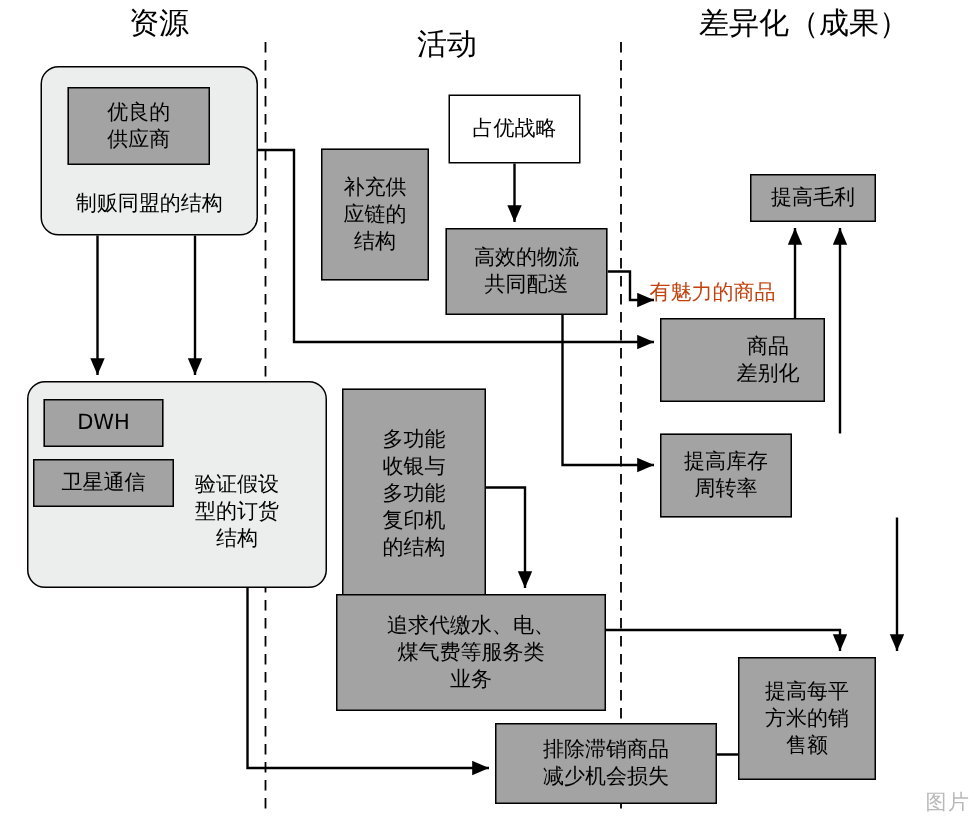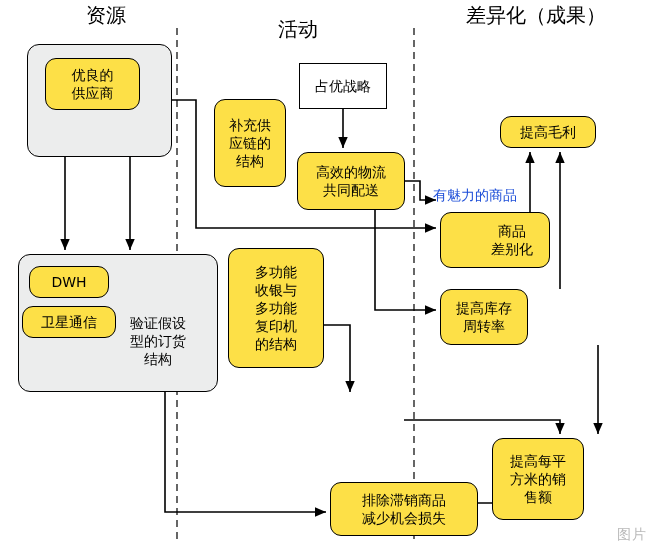--- a/index.html
+++ b/index.html
@@ -41,37 +41,36 @@
     display: flex;
     align-items: center;
     justify-content: center;
     text-align: center;
     font-size: 14px;
     line-height: 18px;
     padding: 2px 3px;
     white-space: pre-line;
   }
   .node.shaded {
-    background: #fde047;
-    border-radius: 11px;
+    background: #a3a3a3;
   }
   .node.group {
     background: #eceded;
     border-radius: 12px;
     display: block;
   }
   .node.plain {
     border: none;
     background: transparent;
   }
   .label-free {
     position: absolute;
     font-size: 14px;
     line-height: 18px;
-    color: #1d4ed8;
+    color: #c2410c;
     white-space: nowrap;
   }
   .watermark {
     position: absolute;
     right: 4px;
     bottom: 2px;
     font-size: 14px;
     color: #b9b9b9;
     letter-spacing: 1px;
   }
@@ -121,46 +120,50 @@
 
   <div class="col-title" style="left:76px; top:6px; width:60px;">资源</div>
   <div class="col-title" style="left:268px; top:20px; width:60px;text-align:center;">活动</div>
   <div class="col-title" style="left:466px; top:6px; width:140px;">差异化（成果）</div>
 
   <div class="node group" style="left:27px; top:44px; width:145px; height:113px;"></div>
   <div class="node group" style="left:18px; top:254px; width:200px; height:138px;"></div>
 
   <div class="node shaded" style="left:45px; top:58px; width:95px; height:52px;">优良的
 供应商</div>
+  <div class="node plain" style="left:33px; top:124px; width:133px; height:24px;">制贩同盟的结构</div>
 
   <div class="node shaded" style="left:214px; top:99px; width:72px; height:88px;">补充供
 应链的
 结构</div>
   <div class="node" style="left:299px; top:63px; width:88px; height:46px;text-align:right;">占优战略</div>
   <div class="node shaded" style="left:29px; top:266px; width:80px; height:32px;">DWH</div>
 
   <div class="node shaded" style="left:297px; top:152px; width:108px; height:58px;">高效的物流
 共同配送</div>
   <div class="node shaded" style="left:22px; top:306px; width:94px; height:32px;">卫星通信</div>
   <div class="node plain" style="left:118px; top:302px; width:80px; height:78px;">验证假设
 型的订货
 结构</div>
 
-  <div class="node shaded" style="left:228px; top:248px; width:96px; height:120px;">多功能
+  <div class="node shaded" style="left:228px; top:259px; width:96px; height:140px;">多功能
 收银与
 多功能
 复印机
 的结构</div>
+  <div class="node shaded" style="left:224px; top:396px; width:180px; height:78px;">追求代缴水、电、
+煤气费等服务类
+业务</div>
   <div class="node shaded" style="left:330px; top:482px; width:148px; height:54px;">排除滞销商品
 减少机会损失</div>
 
   <div class="label-free" style="left:433px; top:186px;">有魅力的商品</div>
   <div class="node shaded" style="left:440px; top:212px; width:110px; height:56px;padding-left:37px;">商品
 差别化</div>
   <div class="node shaded" style="left:440px; top:289px; width:88px; height:56px;">提高库存
 周转率</div>
-  <div class="node shaded" style="left:500px; top:116px; width:96px; height:32px;">提高毛利</div>
+  <div class="node shaded" style="left:500px; top:116px; width:84px; height:32px;">提高毛利</div>
   <div class="node shaded" style="left:492px; top:438px; width:92px; height:82px;">提高每平
 方米的销
 售额</div>
 
   <div class="watermark">图片</div>
 </div>
 
 </body></html>

